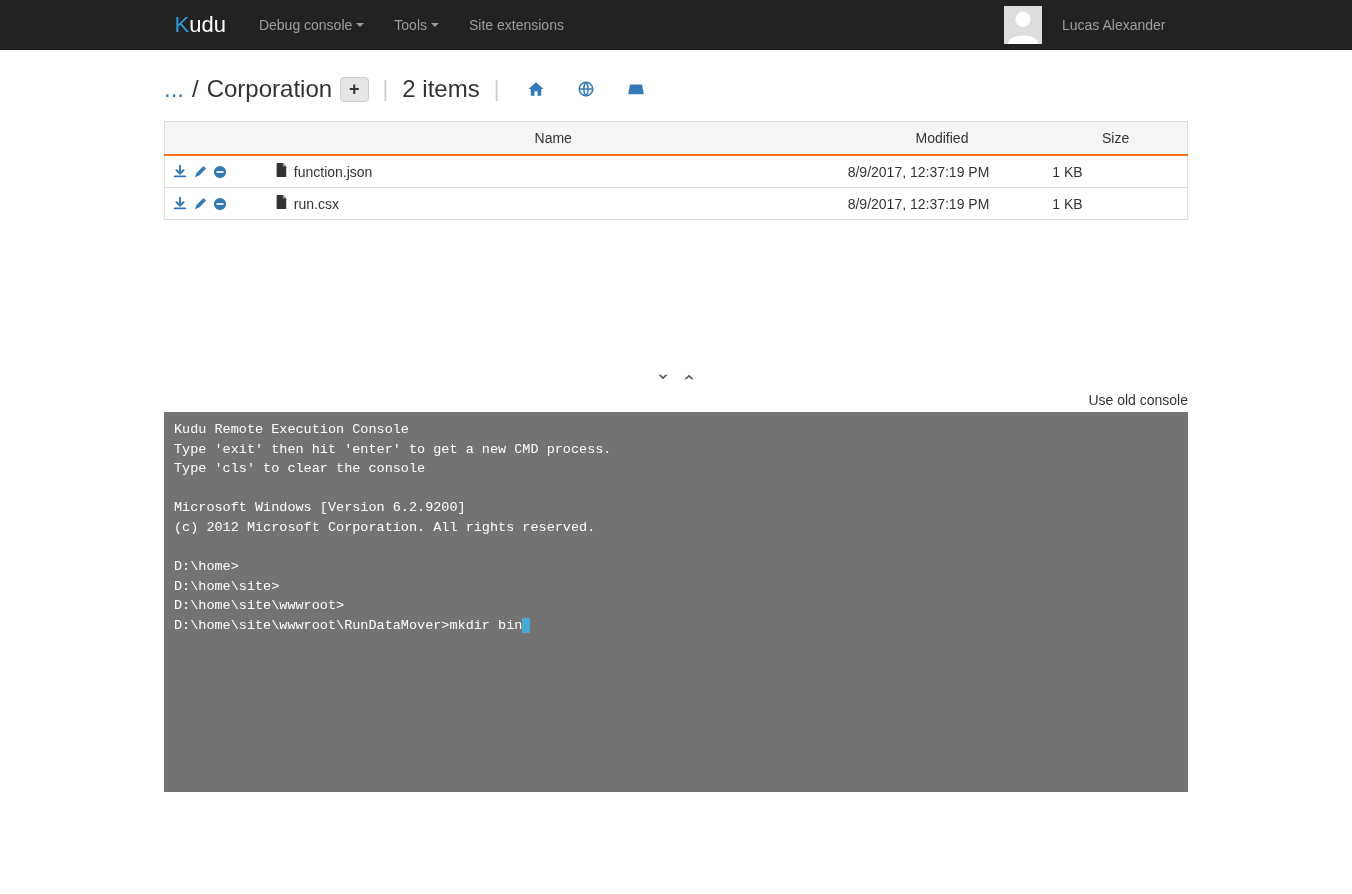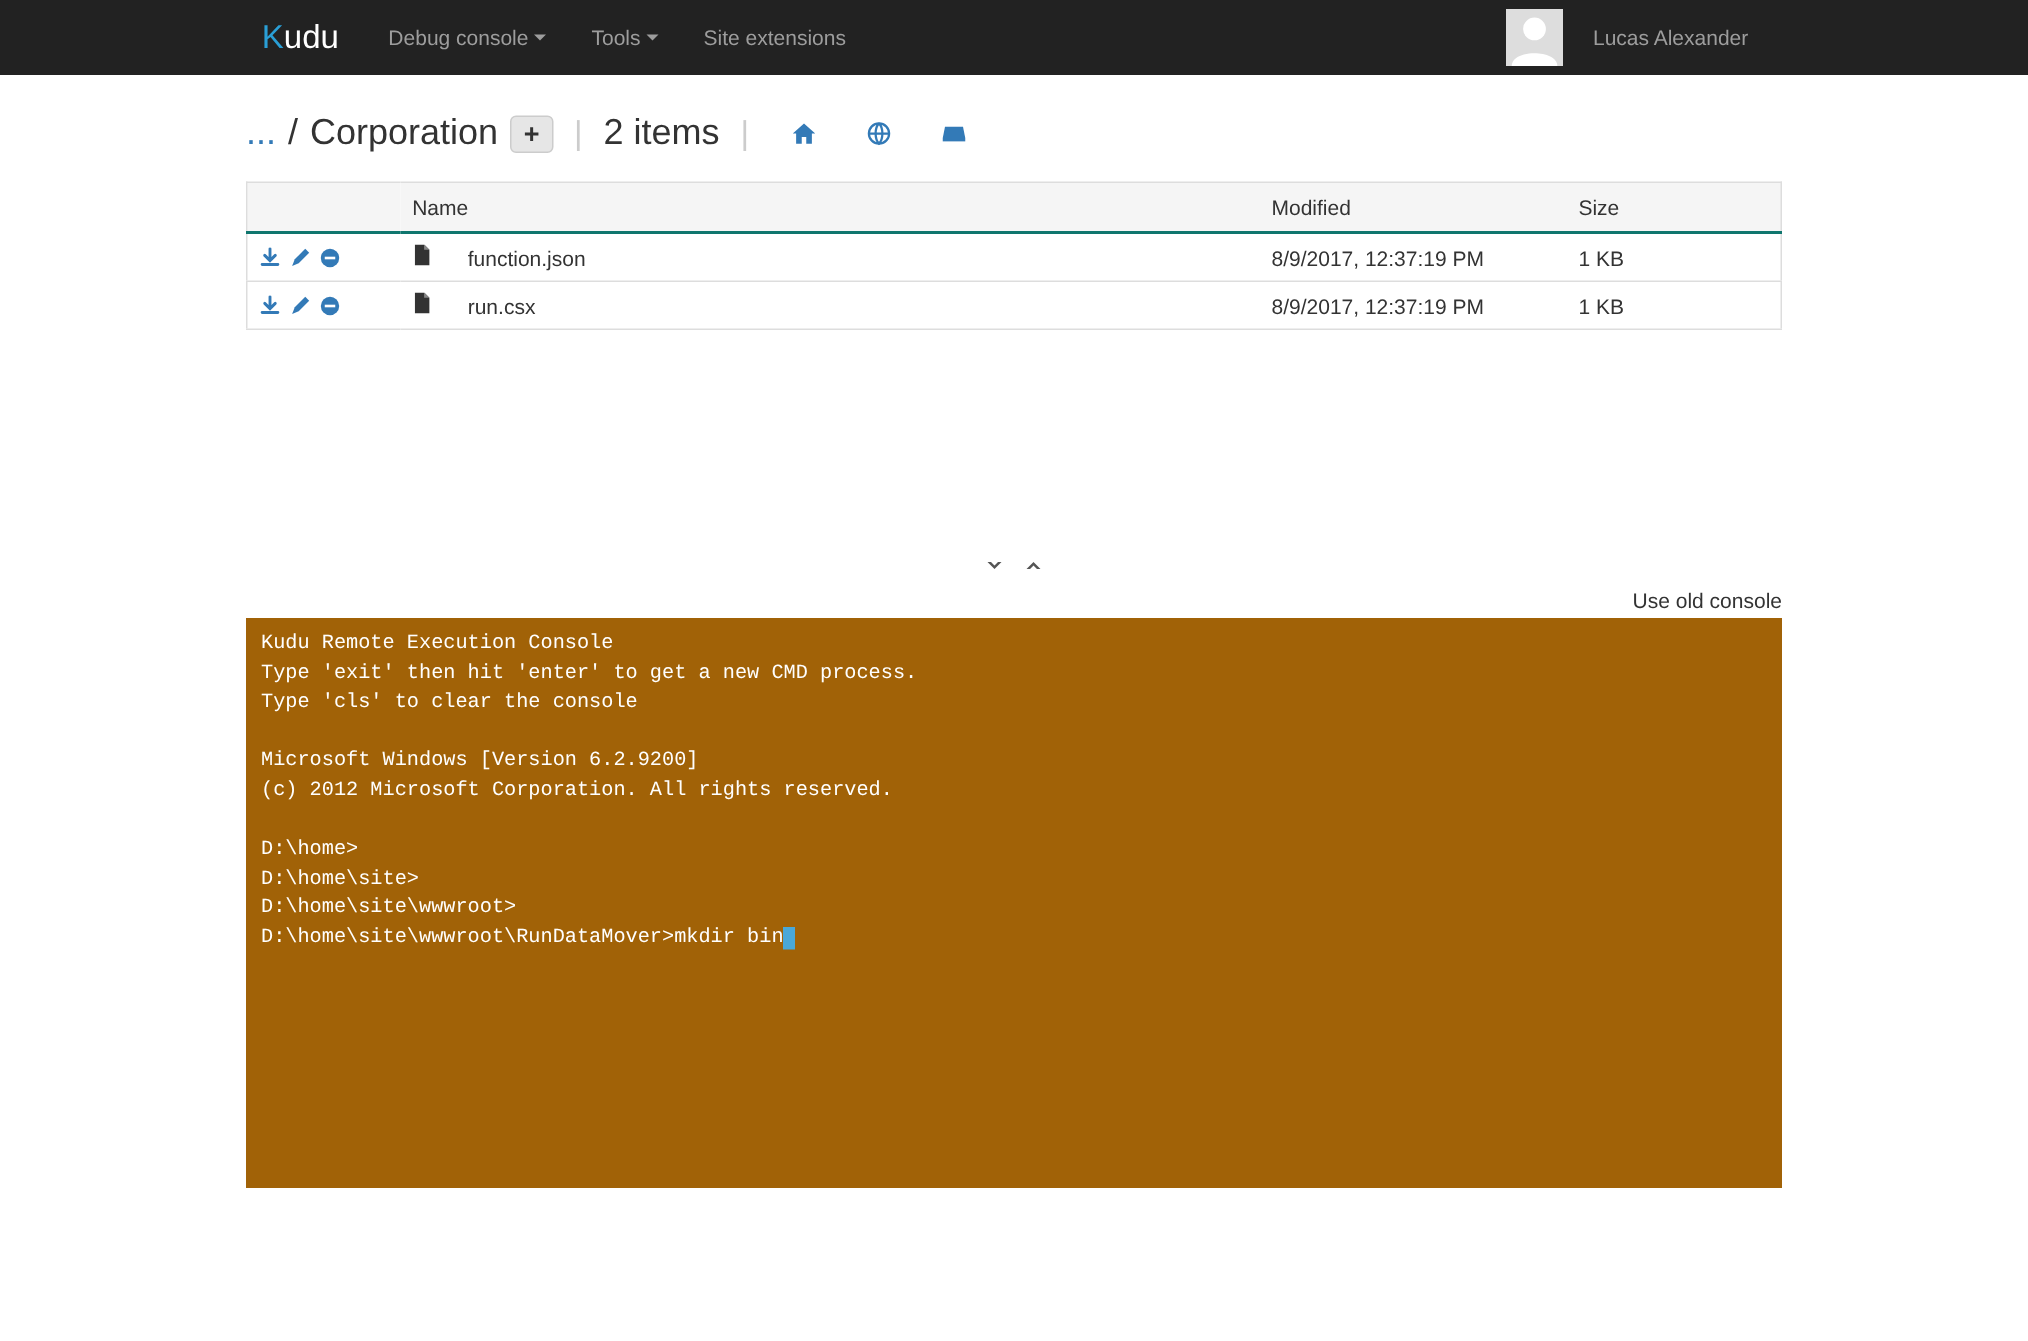--- a/index.html
+++ b/index.html
@@ -109,60 +109,60 @@
     .bc-icon svg { width: 18px; height: 18px; fill: #337ab7; }
 
     table.files {
       width: 100%;
       border-collapse: collapse;
       border: 1px solid #ddd;
       margin-bottom: 20px;
     }
     table.files th {
       background: #f5f5f5;
-      text-align: left;
+      text-align: center;
       padding: 8px;
-      border-bottom: 2px solid #0f766e;
+      border-bottom: 2px solid #f97316;
       font-weight: 400;
       color: #333;
     }
     table.files td {
       padding: 7px 8px;
       border-bottom: 1px solid #ddd;
     }
     table.files tbody tr:first-child td { border-top: 2px solid #5bc0de; }
     .col-actions { width: 100px; }
     .col-name { width: 560px; }
     .col-modified { width: 200px; }
     .col-size { width: 140px; }
     .row-actions { display: flex; gap: 6px; align-items: center; }
     .row-actions .aicn { color: #337ab7; cursor: pointer; }
     .row-actions .aicn svg { width:14px; height:14px; fill:#337ab7; display:block; }
-    .file-name-cell { display: flex; align-items: center; gap: 25px; }
+    .file-name-cell { display: flex; align-items: center; gap: 7px; }
     .file-icon svg { width: 12px; height: 14px; fill: #333; }
 
     .splitter {
       display: flex;
       justify-content: center;
       gap: 8px;
       margin: 150px 0 8px 0;
       color: #555;
     }
     .splitter svg { width: 18px; height: 14px; fill:#555; cursor:pointer; }
 
     .old-console-link {
       text-align: right;
       color: #333;
       font-size: 14px;
       margin-bottom: 4px;
       cursor: pointer;
     }
 
     .console {
-      background: #a16207;
+      background: #737373;
       color: #fff;
       font-family: Consolas, "Courier New", monospace;
       font-size: 13.5px;
       padding: 8px 10px;
       min-height: 380px;
       line-height: 1.45;
       white-space: pre;
     }
     .console .current-line { display:inline;text-align:center; }
     .console .cursor-box {

